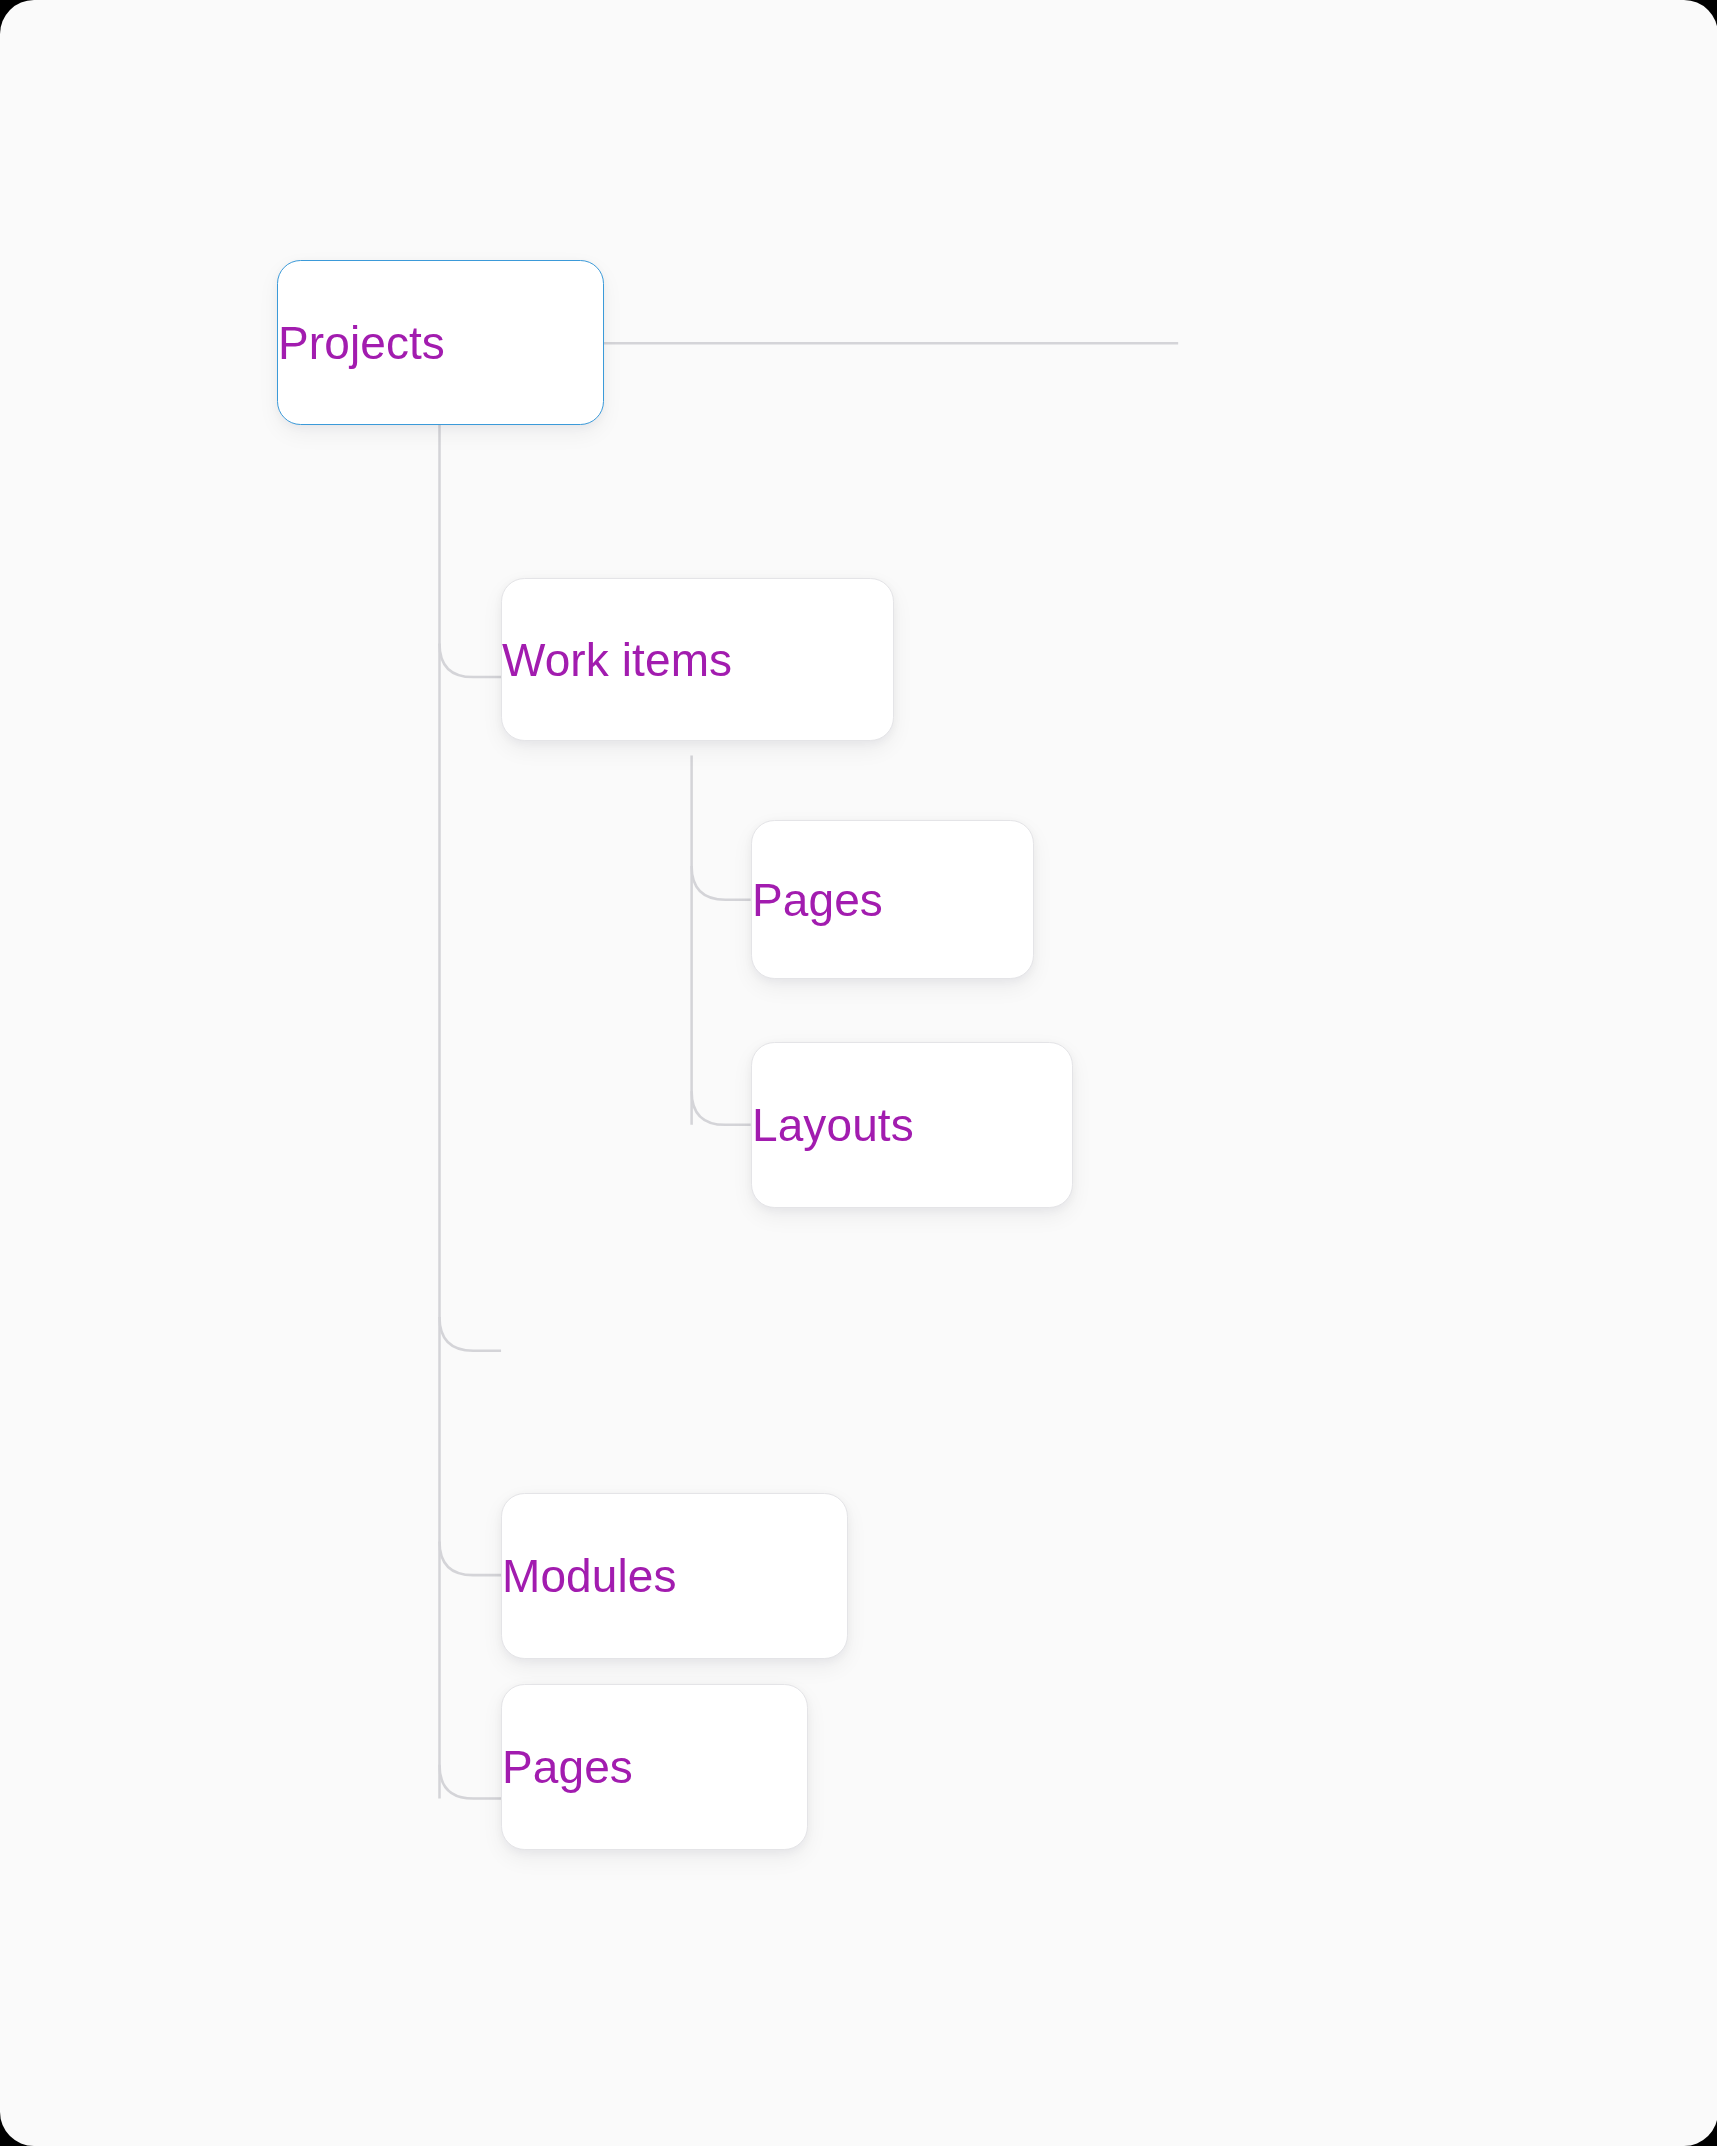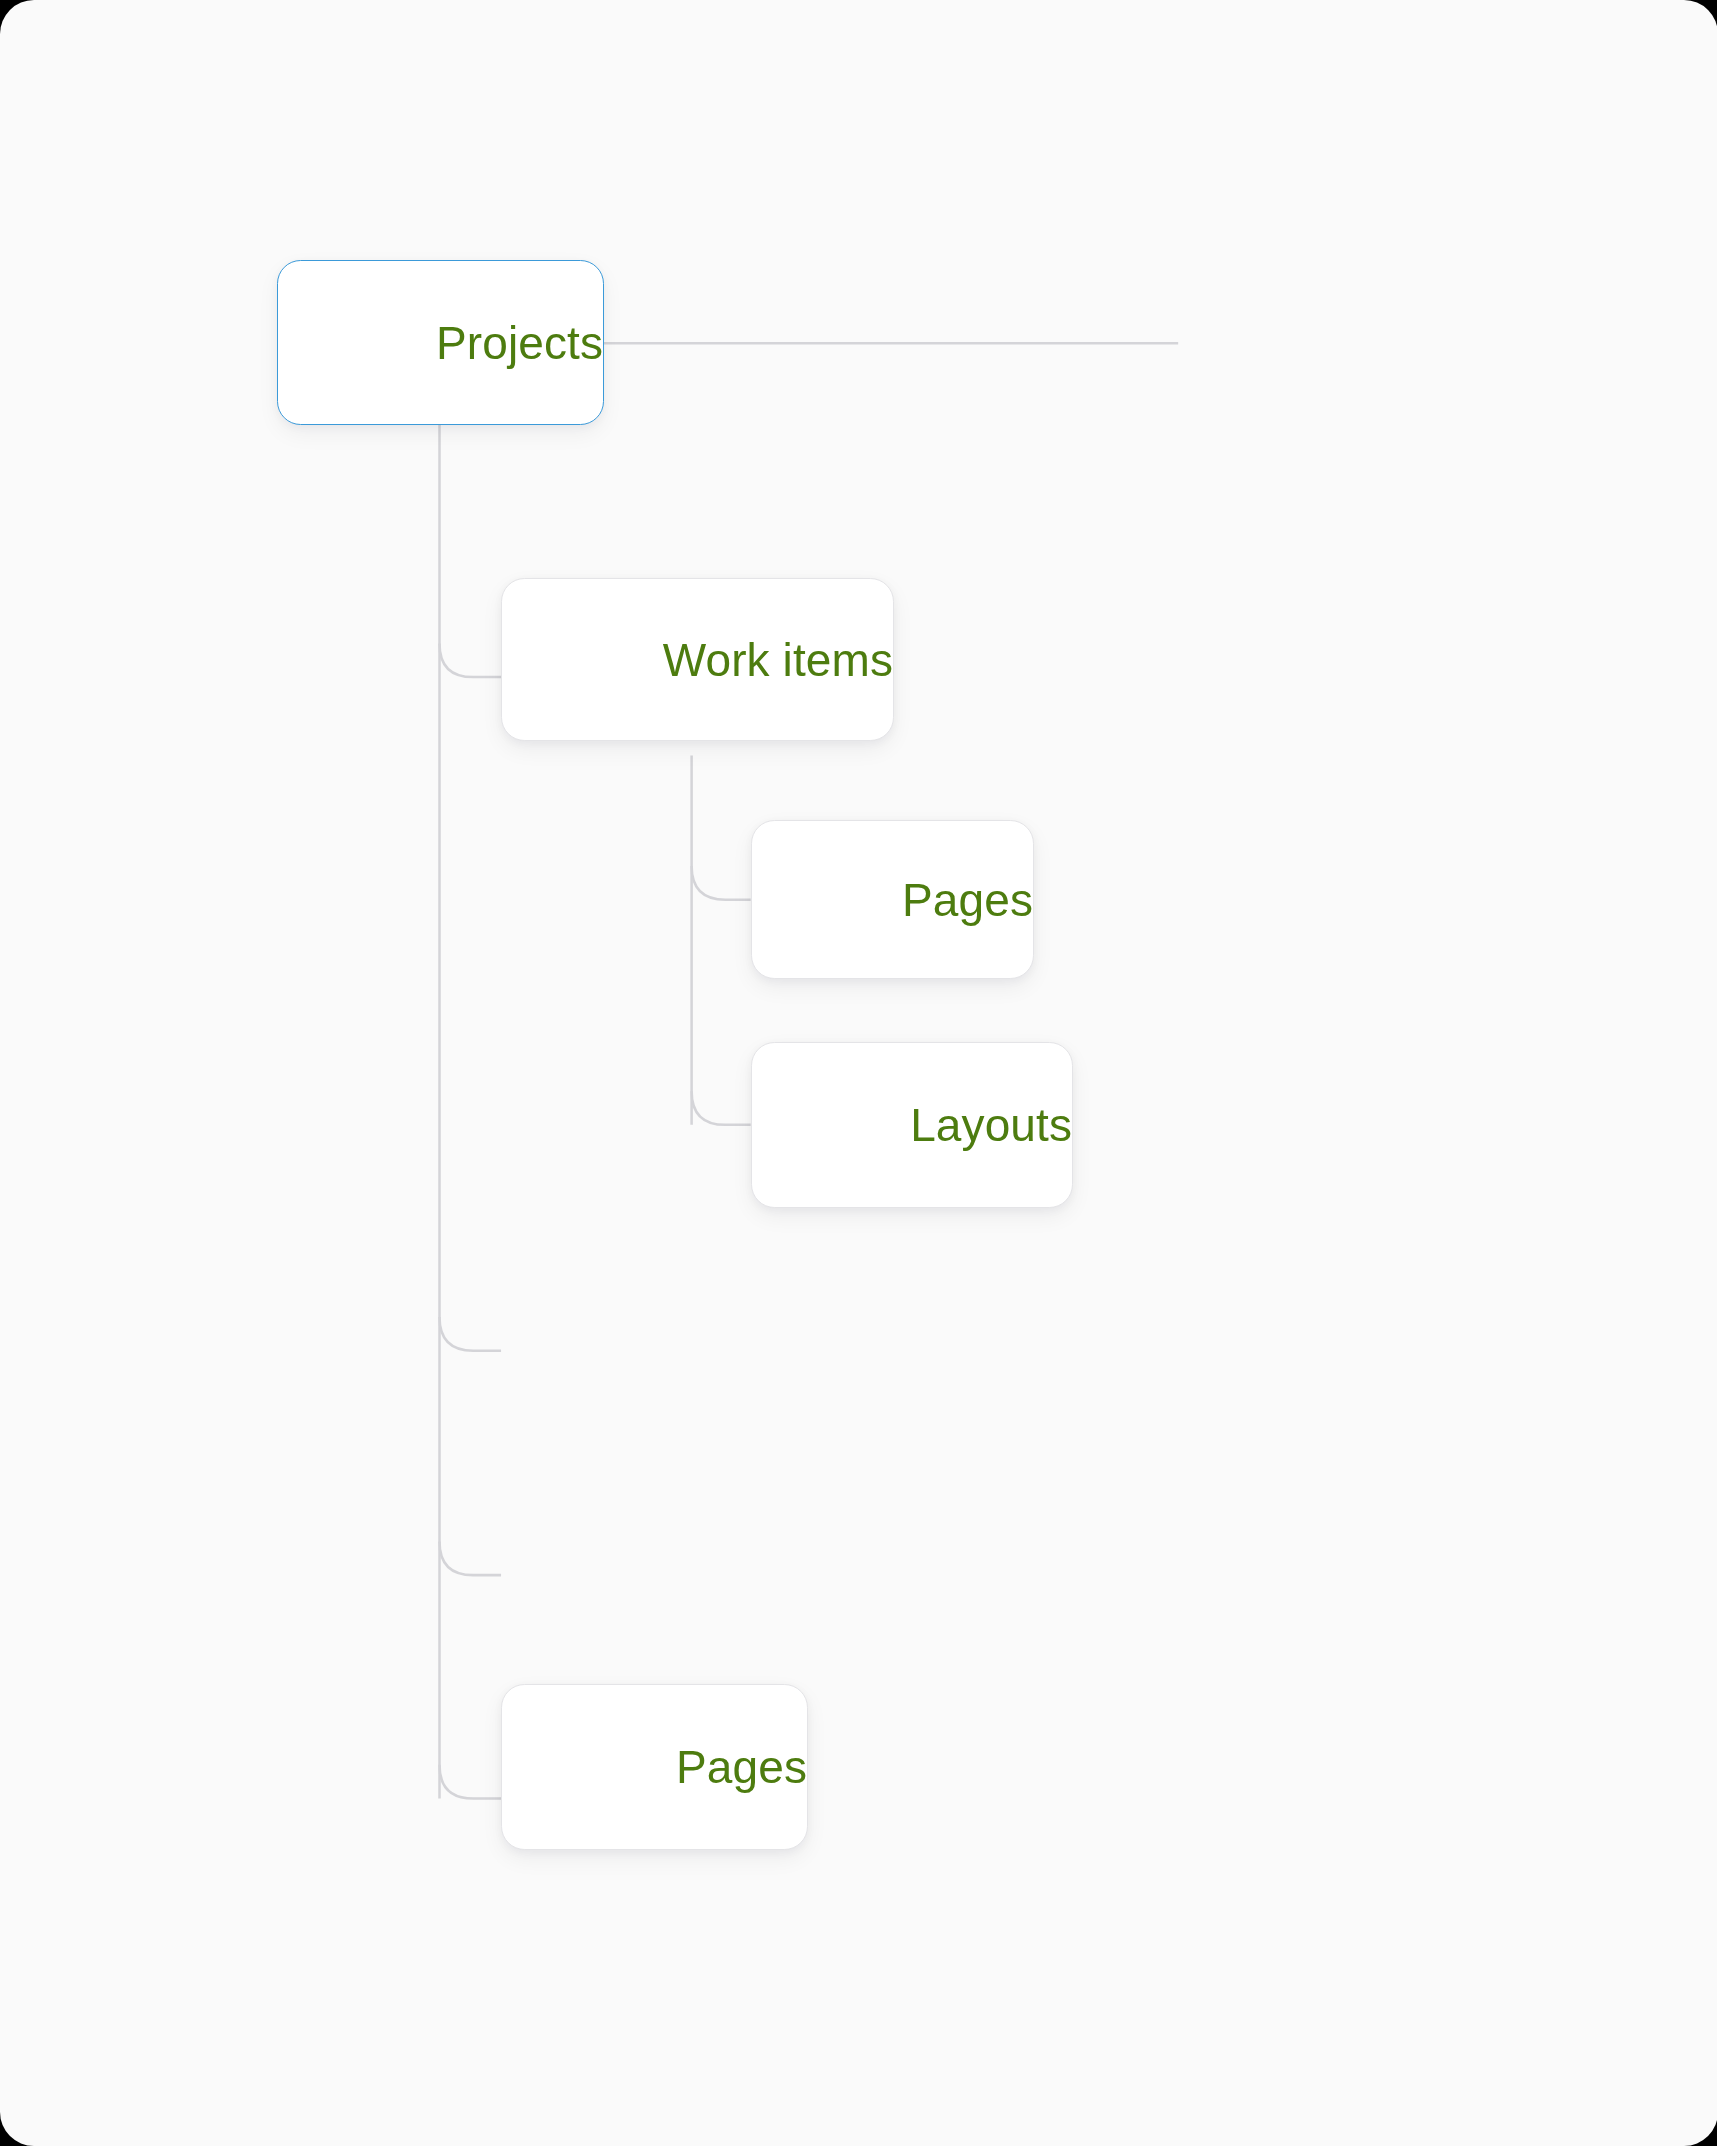--- a/index.html
+++ b/index.html
@@ -27,27 +27,27 @@
     top: 0;
     width: 1718px;
     height: 2146px;
     pointer-events: none;
   }
   .node {
     position: absolute;
     box-sizing: border-box;
     display: flex;
     align-items: center;
-    justify-content: flex-end;
+    justify-content: flex-start;
     background: #ffffff;
     border: 1.7px solid #e4e4e7;
     border-radius: 23.6px;
     box-shadow: 0 8.4px 22px rgba(17, 24, 39, 0.055),
                 0 2.5px 8.4px rgba(17, 24, 39, 0.045);
-    color: #4d7c0f;
+    color: #a21caf;
     font-size: 46px;
     font-weight: 400;
     letter-spacing: 0.1px;
     line-height: 1;
     z-index: 2;
     cursor: default;
   }
   .node.accent {
     border-color: #3b9ad9;
     box-shadow: 0 8.4px 22px rgba(17, 24, 39, 0.05),
@@ -95,19 +95,22 @@
 
   <div class="node" style="left:751px; top:820px; width:283px; height:159px;">
     <span class="label">Pages</span>
   </div>
 
   <div class="node" style="left:751px; top:1042px; width:322px; height:166px;">
     <span class="label">Layouts</span>
   </div>
 
 
+  <div class="node" style="left:501px; top:1493px; width:347px; height:166px;">
+    <span class="label">Modules</span>
+  </div>
 
   <div class="node" style="left:501px; top:1684px; width:307px; height:166px;">
     <span class="label">Pages</span>
   </div>
 
 </div>
 
 
 </body></html>

